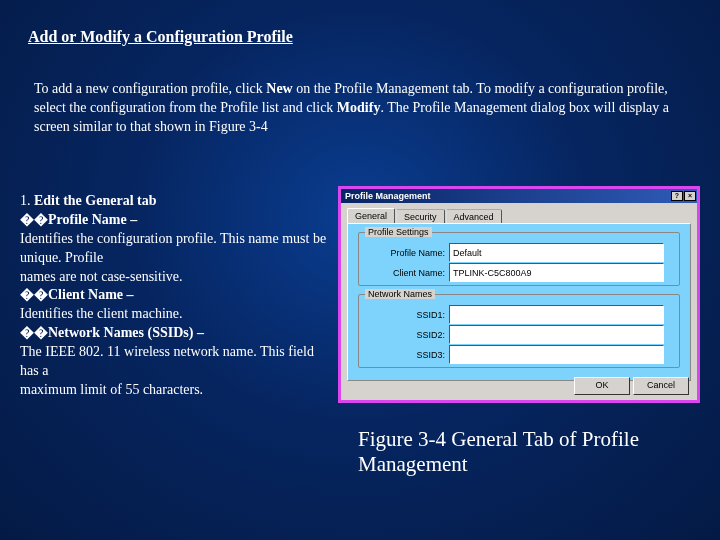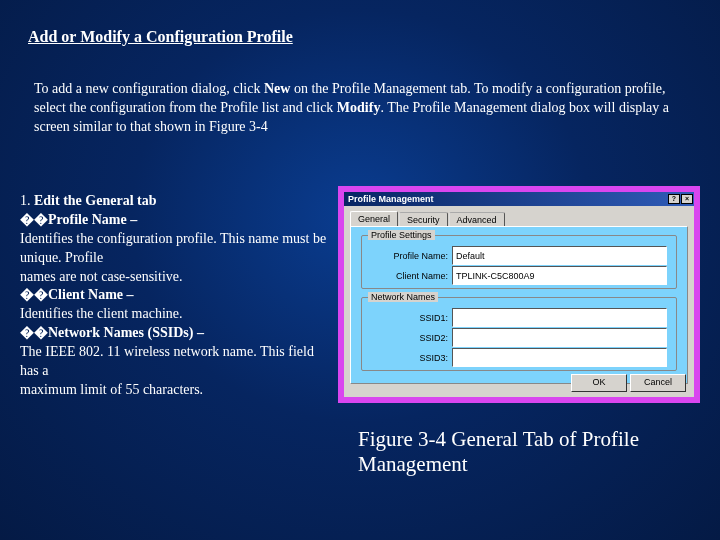--- a/index.html
+++ b/index.html
@@ -36,21 +36,21 @@
     position: absolute;
     top: 427px; left: 358px;
     font-size: 21px;
   }
   
   .dialog {
     position: absolute;
     top: 186px; left: 338px;
     width: 362px; height: 217px;
     background: #d6d3ce;
-    border: 6px solid #d946ef;
+    border: 3px solid #d946ef;
     font-family: Tahoma, Arial, sans-serif;
     font-size: 9px;
     color: #000;
   }
   .titlebar {
     height: 14px;
     background: linear-gradient(to right, #082563, #2f5bb7);
     color: #fff;
     display: flex; align-items: center; justify-content: space-between;
     padding: 0 1px 0 4px;
@@ -143,21 +143,21 @@
     line-height: 15px;
     cursor: pointer;
   }
 </style>
 </head>
 <body>
 
 <div class="heading">Add or Modify a Configuration Profile</div>
 
 <div class="intro">
-  <span>To add a new configuration dialog, click </span><span class="b">New</span><span> on the Profile Management tab. To modify a configuration profile, select the configuration from the Profile list and click </span><span class="b">Modify</span><span>. The Profile Management dialog box will display a screen similar to that shown in Figure 3-4</span>
+  <span>To add a new configuration profile, click </span><span class="b">New</span><span> on the Profile Management tab. To modify a configuration profile, select the configuration from the Profile list and click </span><span class="b">Modify</span><span>. The Profile Management dialog box will display a screen similar to that shown in Figure 3-4</span>
 </div>
 
 <div class="left-col">
   <div><span>1. </span><span class="b">Edit the General tab</span></div>
   <div><span class="b">��</span><span class="b">Profile Name –</span></div>
   <div> Identifies the configuration profile. This name must be unique. Profile</div>
   <div>names are not case-sensitive.</div>
   <div><span class="b">��</span><span class="b">Client Name –</span></div>
   <div>Identifies the client machine.</div>
   <div><span class="b">��</span><span class="b">Network Names (SSIDs) –</span></div>

